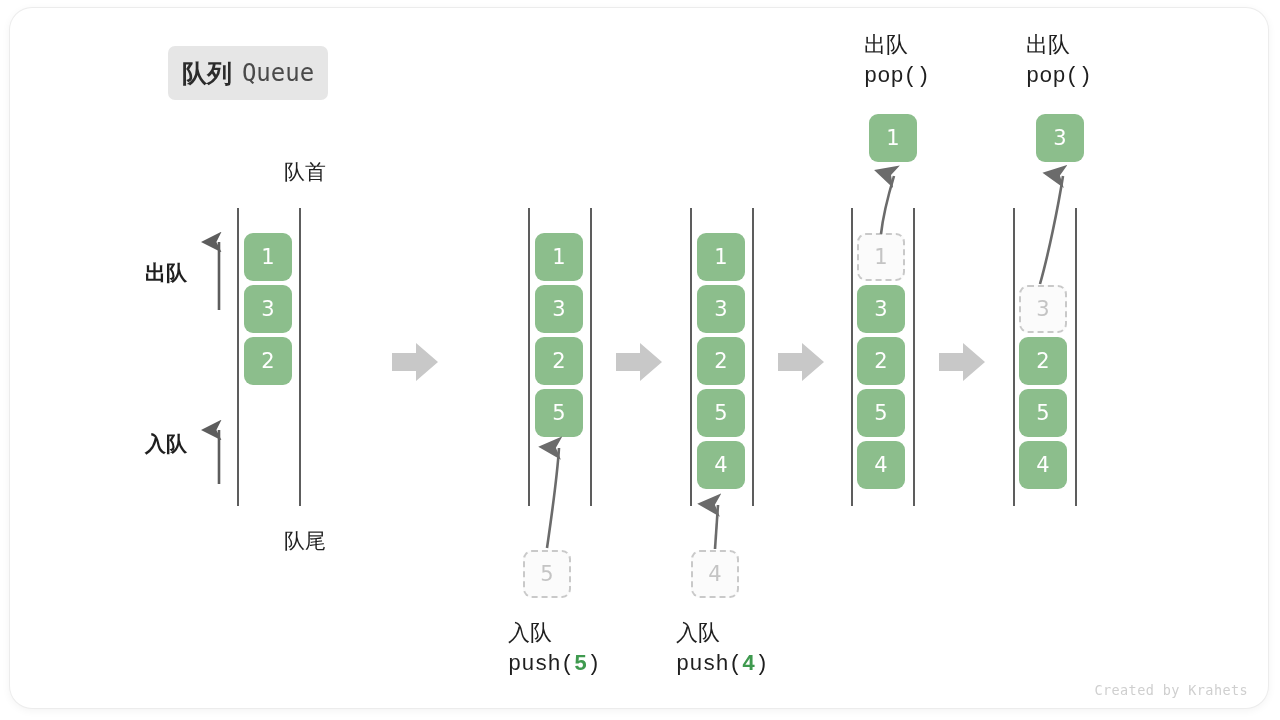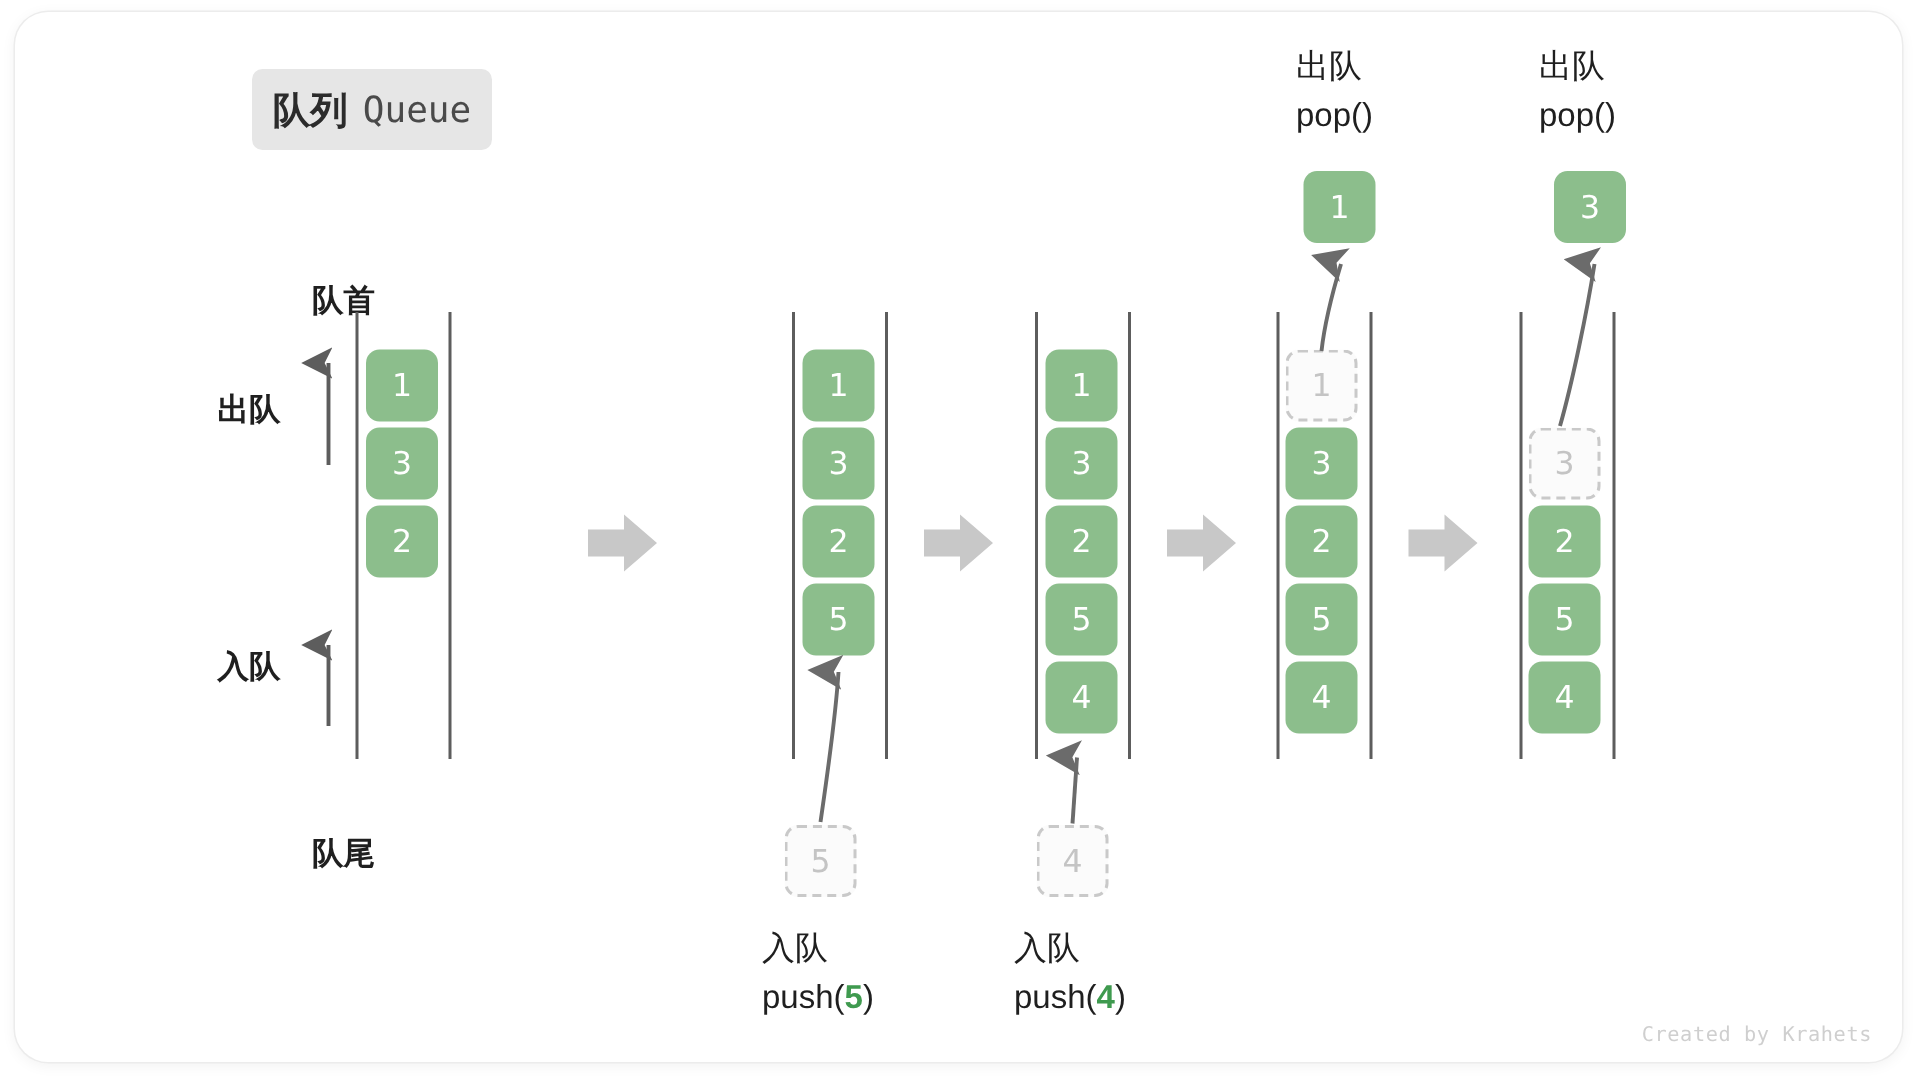--- a/index.html
+++ b/index.html
@@ -49,25 +49,24 @@
     color: #4a4a4a;
     font-family: "DejaVu Sans Mono", monospace;
   }
 
   
   .abs { position: absolute; }
 
   .head-label {
     font-family: "DejaVu Sans", sans-serif;
     font-size: 21px;
-    font-weight: bold;
-    color: #1f1f1f;
-    text-align: left;
+    font-weight: normal;
+    color: #1f1f1f;
+    text-align: right;
     white-space: nowrap;
-    margin-top: 28px;
   }
   .side-label {
     font-family: "DejaVu Sans", sans-serif;
     font-size: 21px;
     font-weight: bold;
     color: #1f1f1f;
     white-space: nowrap;
   }
 
   
@@ -108,21 +107,21 @@
     white-space: nowrap;
   }
   .caption .cn {
     font-family: "DejaVu Sans", sans-serif;
     font-size: 22px;
     color: #1f1f1f;
     display: block;
     line-height: 30px;
   }
   .caption .code {
-    font-family: Liberation Sans, sans-serif;
+    font-family: Liberation Mono, monospace;
     font-size: 22px;
     color: #1f1f1f;
     display: block;
     line-height: 34px;
   }
   .caption .code .val { color: #3f9a4f; font-weight: bold; }
 
   .credit {
     position: absolute;
     right: 32px;

